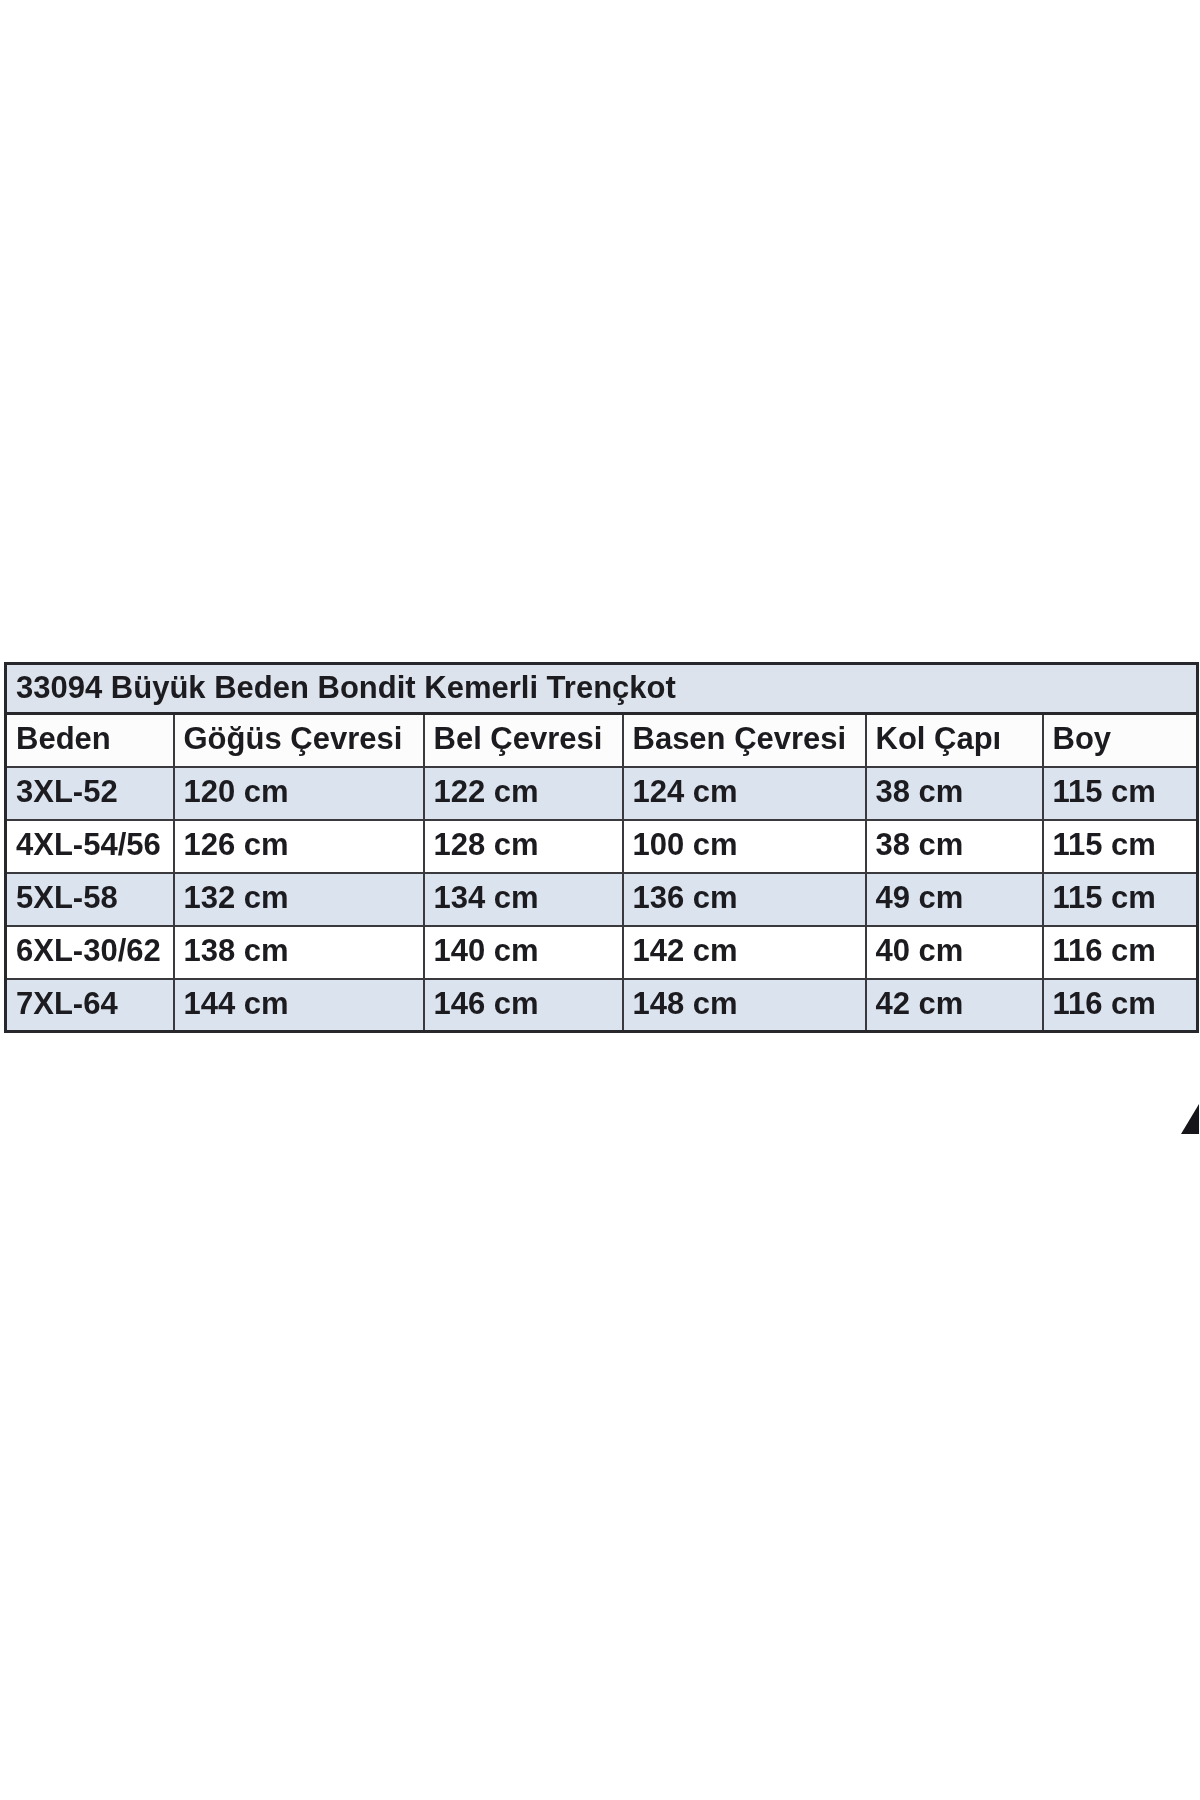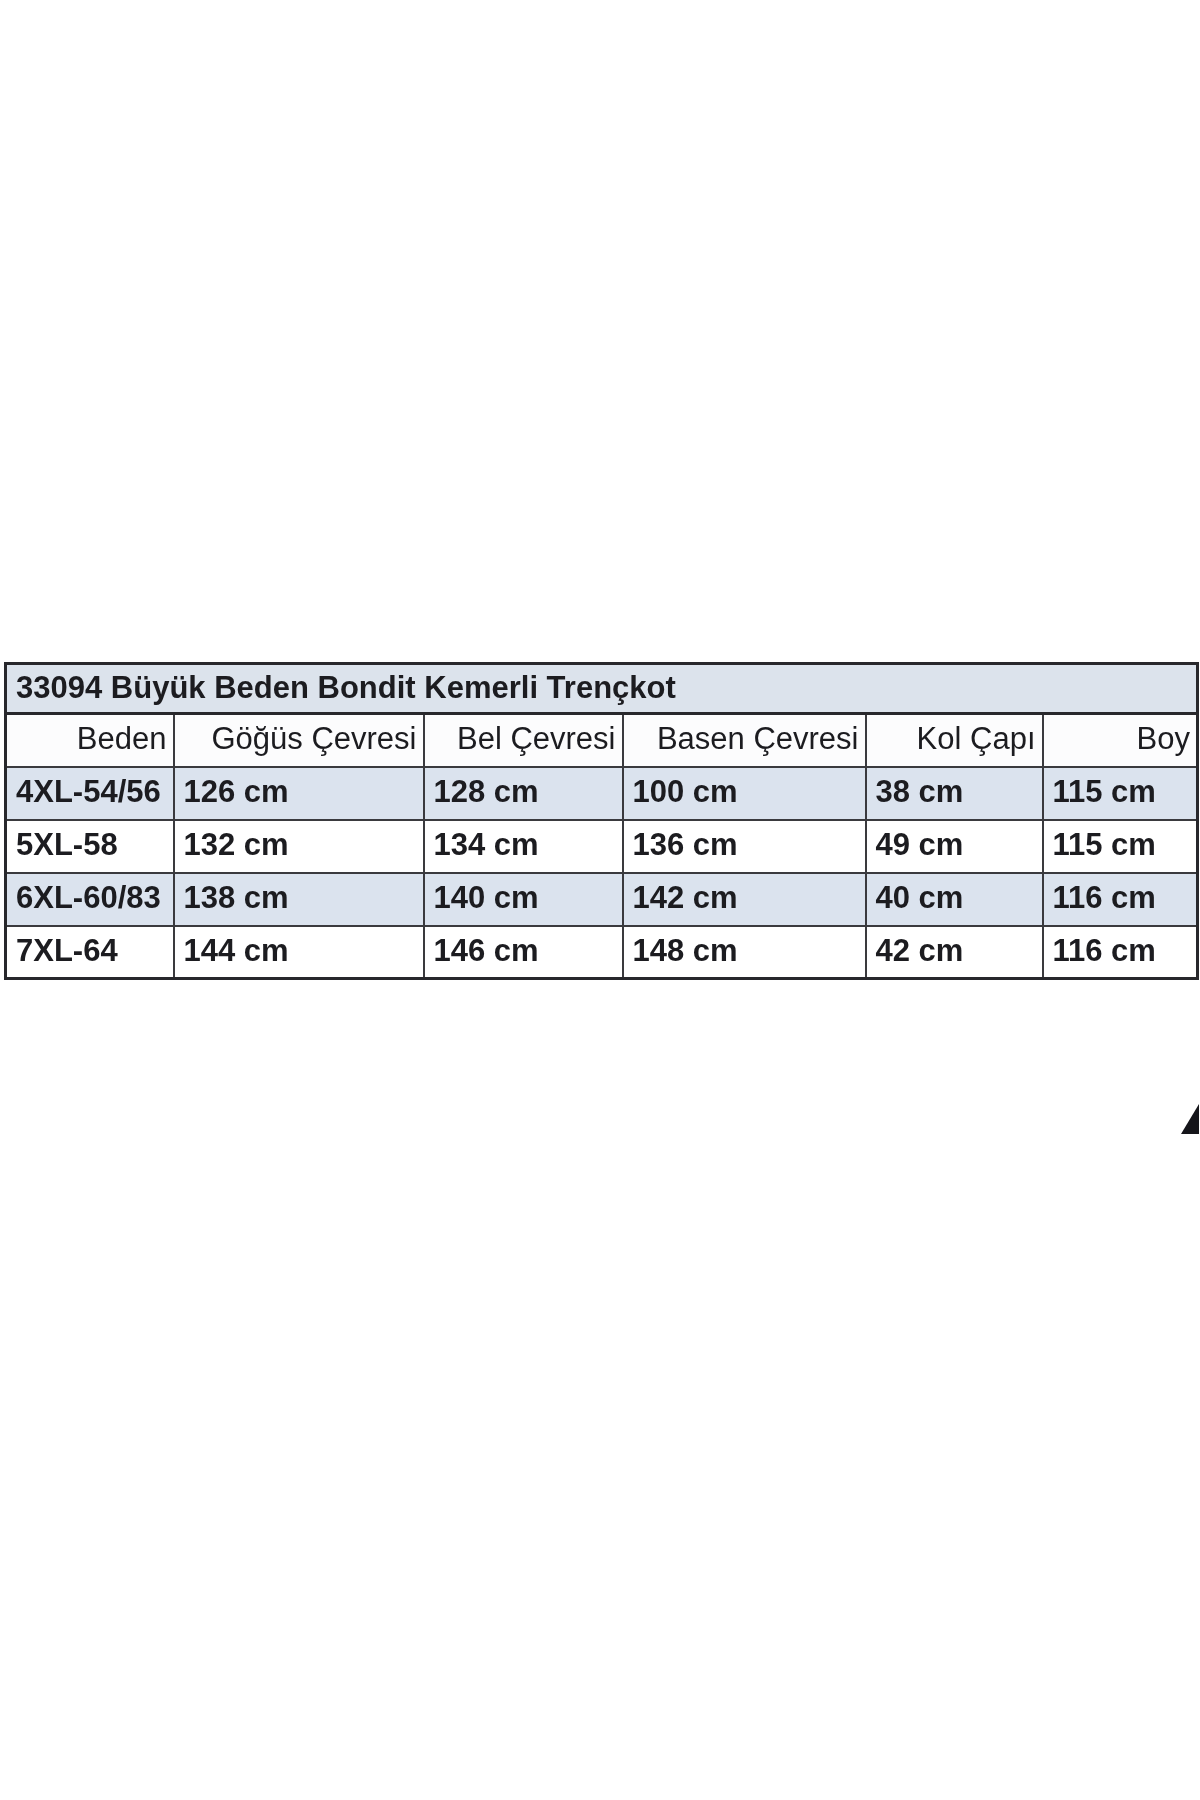--- a/index.html
+++ b/index.html
@@ -45,22 +45,21 @@
     margin-top:33px;
   }
   .size-chart tr{height:53px;}
   tr.title-row{height:50px;}
   tr.title-row td{
     background:var(--title-bg);
     border-bottom:3px solid var(--outer);
   }
   tr.header-row th{
     background:var(--header-bg);
-    font-weight:400;
-    text-align:right;
+    font-weight:700;
   }
   tbody tr:nth-child(odd){background:var(--stripe);}
   tbody tr:nth-child(even){background:#ffffff;}
   .corner-artifact{
     position:absolute;
     left:1181px;
     top:1104px;
     width:18px;
     height:30px;
   }
@@ -87,37 +86,45 @@
         <th>Beden</th>
         <th>Göğüs Çevresi</th>
         <th>Bel Çevresi</th>
         <th>Basen Çevresi</th>
         <th>Kol Çapı</th>
         <th>Boy</th>
       </tr>
     </thead>
     <tbody>
       <tr>
+        <td>3XL-52</td>
+        <td>120 cm</td>
+        <td>122 cm</td>
+        <td>124 cm</td>
+        <td>38 cm</td>
+        <td>115 cm</td>
+      </tr>
+      <tr>
         <td>4XL-54/56</td>
         <td>126 cm</td>
         <td>128 cm</td>
         <td>100 cm</td>
         <td>38 cm</td>
         <td>115 cm</td>
       </tr>
       <tr>
         <td>5XL-58</td>
         <td>132 cm</td>
         <td>134 cm</td>
         <td>136 cm</td>
         <td>49 cm</td>
         <td>115 cm</td>
       </tr>
       <tr>
-        <td>6XL-60/83</td>
+        <td>6XL-30/62</td>
         <td>138 cm</td>
         <td>140 cm</td>
         <td>142 cm</td>
         <td>40 cm</td>
         <td>116 cm</td>
       </tr>
       <tr>
         <td>7XL-64</td>
         <td>144 cm</td>
         <td>146 cm</td>

